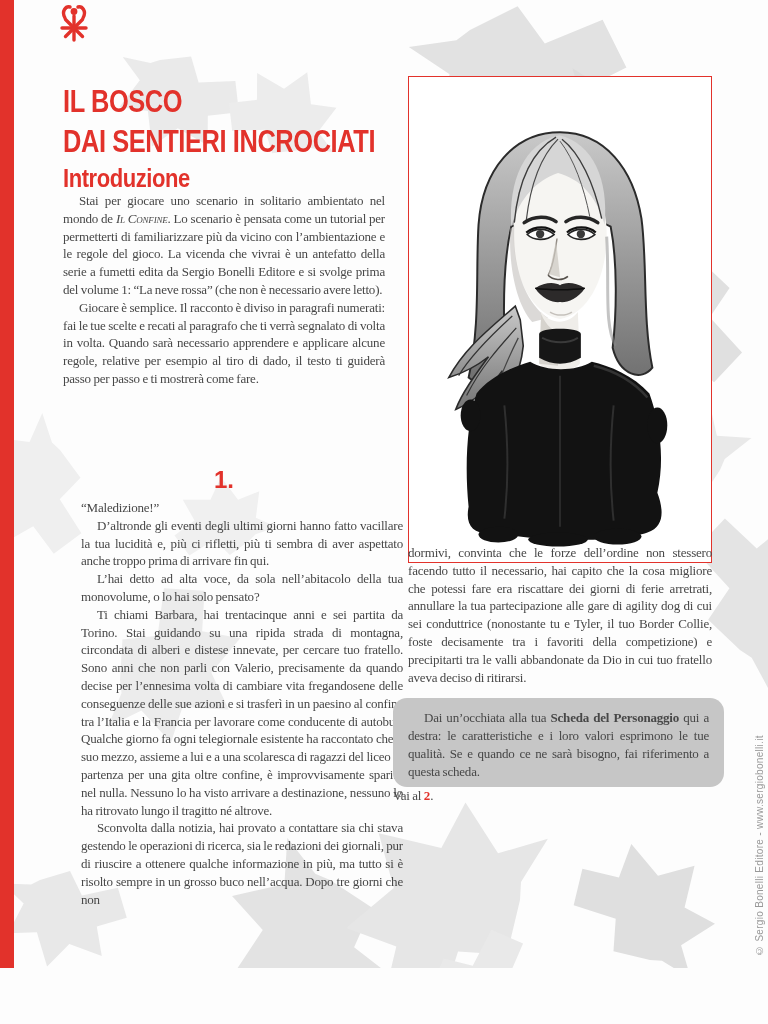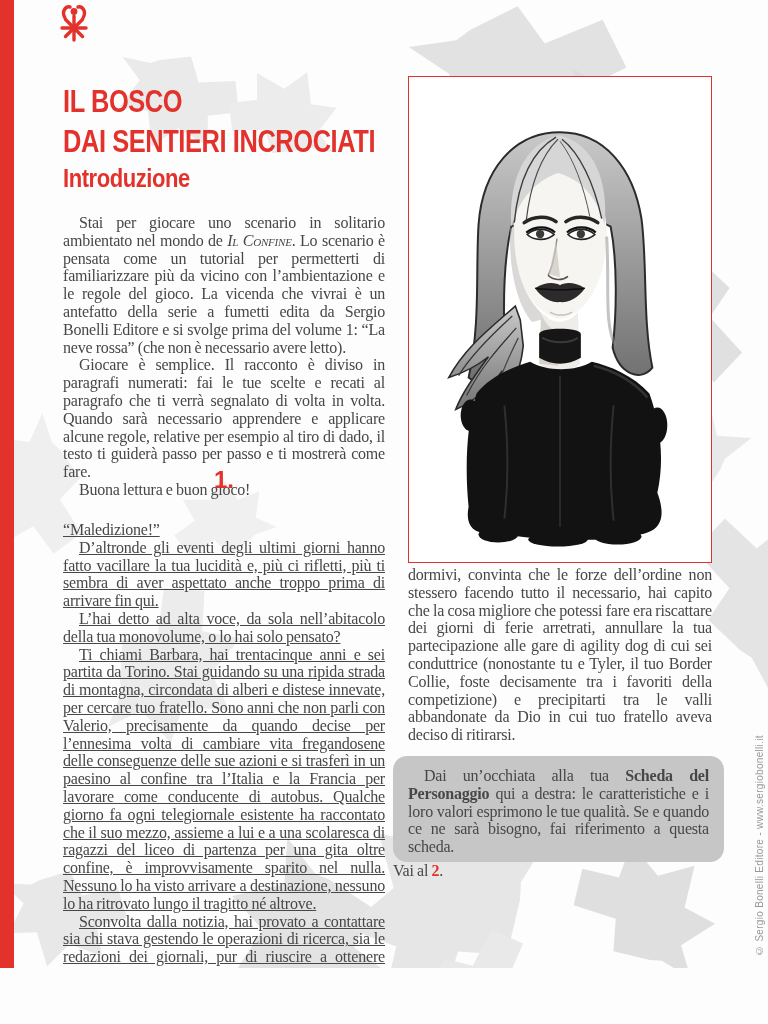--- a/index.html
+++ b/index.html
@@ -35,33 +35,33 @@
     text-transform:uppercase;
   }
   .section-heading{
     position:absolute;left:63px;top:164px;
     font-family:"Liberation Sans", sans-serif;
     font-weight:700;color:var(--accent);
     font-size:25px;line-height:28px;letter-spacing:-0.5px;
     transform:scaleX(0.88);transform-origin:left top;
   }
 
-  .bodytext{font-size:16px;line-height:17.8px;letter-spacing:-0.2px;word-spacing:-0.5px;
-    text-align:justify;color:var(--text);margin-top:22px;}
+  .bodytext{font-size:13px;line-height:17.8px;letter-spacing:-0.2px;word-spacing:-0.5px;
+    text-align:justify;color:var(--text);}
   .bodytext p{margin:0;text-indent:16px;}
   .bodytext p.noindent{text-indent:0;}
   .bodytext p.justify-last{text-align-last:justify;}
 
   .col-left-intro{position:absolute;left:63px;top:192px;width:322px;}
   .para-num-heading{
     position:absolute;left:63px;top:466px;width:322px;
     font-family:"Liberation Sans", sans-serif;
     font-weight:700;color:var(--accent);font-size:24px;text-align:center;
   }
-  .col-left-story{position:absolute;left:63px;top:499px;width:322px;text-decoration:underline;}
+  .col-left-story{position:absolute;left:81px;top:499px;width:322px;}
 
   .smallcaps{font-variant:small-caps;font-style:italic;}
   .red-num{color:var(--accent);font-weight:700;}
   .bold{font-weight:700;}
 
   .image-frame{
     position:absolute;left:408px;top:76px;width:304px;height:487px;
     background:#ffffff;border:1.5px solid var(--accent);
   }
   .image-frame svg{display:block;width:100%;height:100%;}
@@ -141,21 +141,20 @@
     <div class="title">
       <div>IL BOSCO</div>
       <div>DAI SENTIERI INCROCIATI</div>
     </div>
 
     <div class="section-heading">Introduzione</div>
 
     <div class="col-left-intro bodytext">
       <p><span>Stai per giocare uno scenario in solitario ambientato nel mondo de </span><span class="smallcaps">Il Confine</span><span>. Lo scenario è pensata come un tutorial per permetterti di familiarizzare più da vicino con l’ambientazione e le regole del gioco. La vicenda che vivrai è un antefatto della serie a fumetti edita da Sergio Bonelli Editore e si svolge prima del volume 1: “La neve rossa” (che non è necessario avere letto).</span></p>
       <p>Giocare è semplice. Il racconto è diviso in paragrafi numerati: fai le tue scelte e recati al paragrafo che ti verrà segnalato di volta in volta. Quando sarà necessario apprendere e applicare alcune regole, relative per esempio al tiro di dado, il testo ti guiderà passo per passo e ti mostrerà come fare.</p>
-      <p>Buona lettura e buon gioco!</p>
     </div>
 
     <div class="para-num-heading">1.</div>
 
     <div class="col-left-story bodytext">
       <p class="noindent">“Maledizione!”</p>
       <p>D’altronde gli eventi degli ultimi giorni hanno fatto vacillare la tua lucidità e, più ci rifletti, più ti sembra di aver aspettato anche troppo prima di arrivare fin qui.</p>
       <p>L’hai detto ad alta voce, da sola nell’abitacolo della tua monovolume, o lo hai solo pensato?</p>
       <p>Ti chiami Barbara, hai trentacinque anni e sei partita da Torino. Stai guidando su una ripida strada di montagna, circondata di alberi e distese innevate, per cercare tuo fratello. Sono anni che non parli con Valerio, precisamente da quando decise per l’ennesima volta di cambiare vita fregandosene delle conseguenze delle sue azioni e si trasferì in un paesino al confine tra l’Italia e la Francia per lavorare come conducente di autobus. Qualche giorno fa ogni telegiornale esistente ha raccontato che il suo mezzo, assieme a lui e a una scolaresca di ragazzi del liceo di partenza per una gita oltre confine, è improvvisamente sparito nel nulla. Nessuno lo ha visto arrivare a destinazione, nessuno lo ha ritrovato lungo il tragitto né altrove.</p>
       <p class="justify-last">Sconvolta dalla notizia, hai provato a contattare sia chi stava gestendo le operazioni di ricerca, sia le redazioni dei giornali, pur di riuscire a ottenere qualche informazione in più, ma tutto si è risolto sempre in un grosso buco nell’acqua. Dopo tre giorni che non</p>

